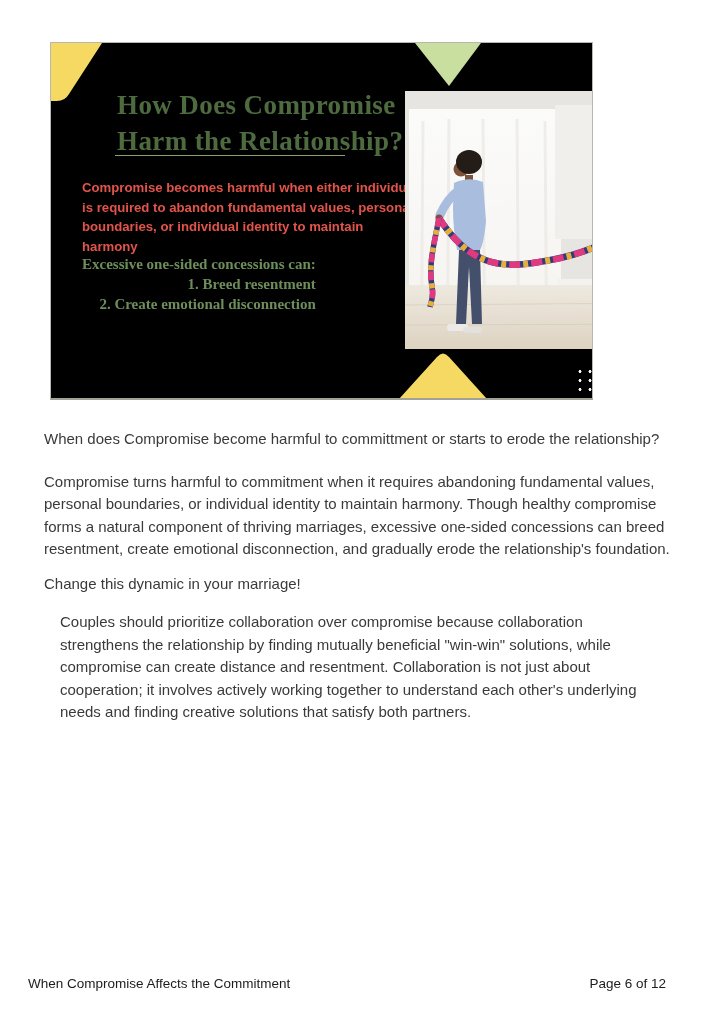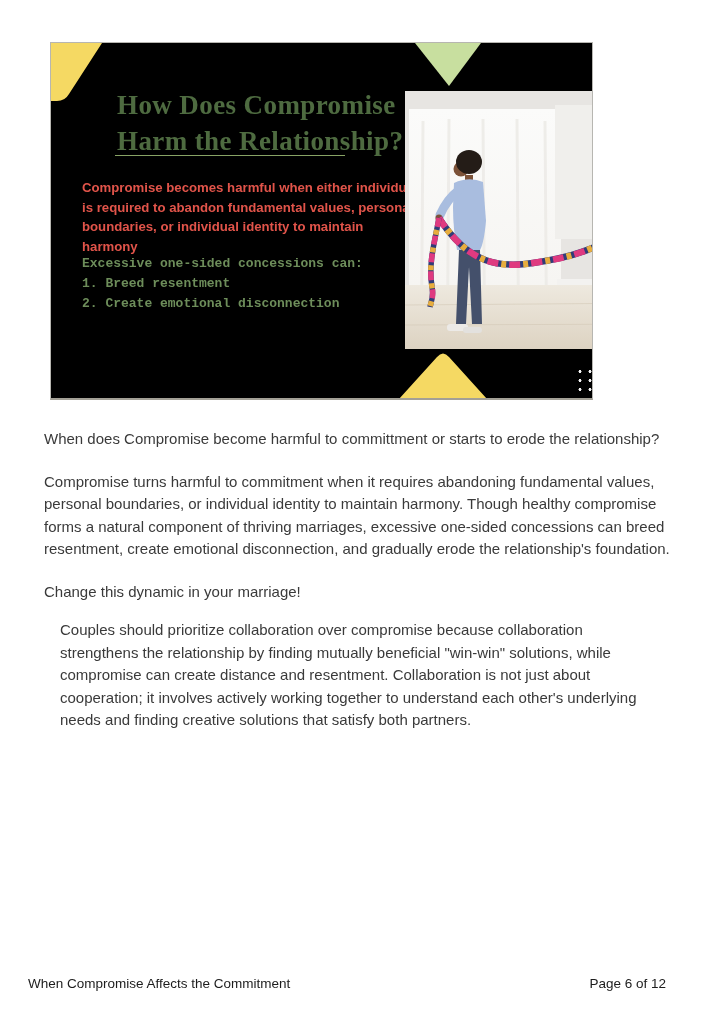--- a/index.html
+++ b/index.html
@@ -14,35 +14,35 @@
   .deco{position:absolute;}
 
   .s-title{position:absolute;left:66px;top:44px;
            font-family:"Liberation Serif",serif;font-weight:700;font-size:27px;line-height:36px;
            color:#4e6b40;letter-spacing:.4px;}
   .s-divider{position:absolute;left:64px;top:112px;width:230px;height:1px;background:#88a365;}
   .s-warning{position:absolute;left:31px;top:135px;width:336px;
              font-family:Liberation Sans, sans-serif;font-weight:700;font-size:13.2px;line-height:19.5px;
              color:#e1544a;}
   .s-list{position:absolute;left:31px;top:211px;
-          font-family:Liberation Mono, monospace;font-weight:700;font-size:13px;line-height:20px;
-          color:#6d8d5a;}
+          font-family:Liberation Serif, serif;font-weight:700;font-size:15px;line-height:20px;
+          color:#6d8d5a;text-align:right;}
 
   .photo{position:absolute;left:354px;top:48px;width:264px;height:258px;
          outline:1px solid rgba(0,0,0,.05);}
 
   .dots{position:absolute;left:524px;top:324px;width:102px;height:27px;
         background-image:radial-gradient(circle,rgba(255,255,255,.95) 1.4px,rgba(255,255,255,0) 1.6px);
         background-size:10px 9px;}
 
   
   .content{position:absolute;left:44px;top:428px;width:628px;
            font-size:15px;line-height:22.5px;color:#3a3a3a;}
   .content .q{margin:0 0 20px 0;}
-  .content .p1{margin:0 0 20px 0;}
+  .content .p1{margin:0 0 12px 0;}
   .content .cta{margin:0;}
   .content .p2{margin:16px;}
 
   
   .footer{position:absolute;left:28px;top:976px;width:638px;
           font-size:13.5px;color:#1c1c1c;display:flex;justify-content:space-between;}
 </style>
 </head>
 <body>
 

